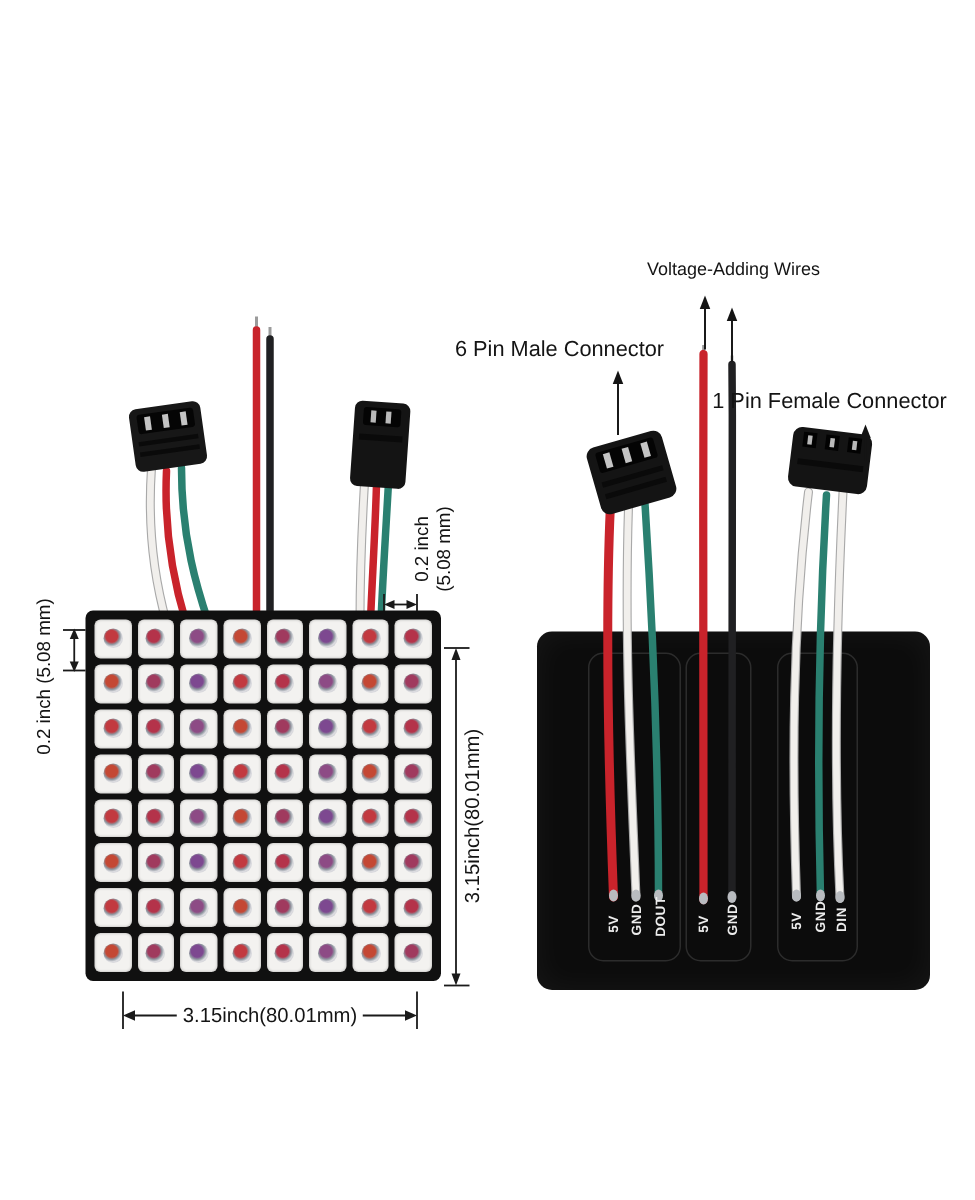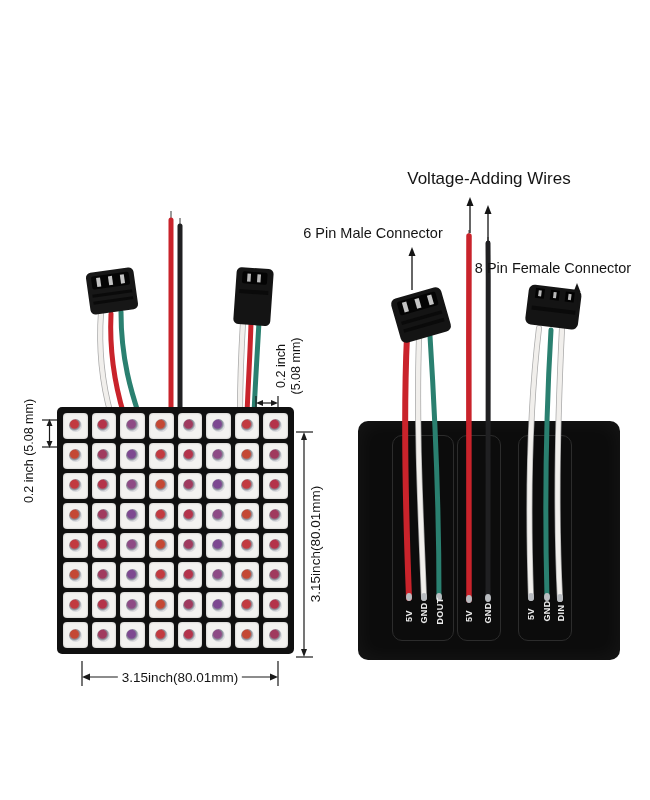--- a/index.html
+++ b/index.html
@@ -377,25 +377,25 @@
         </div>
         <div class="led">
           <span class="led-dot" style="background: radial-gradient(circle at 42% 40%, rgb(196, 72, 52) 0%, rgb(196, 72, 52) 36%, rgb(144, 151, 160) 50%, rgb(220, 220, 224) 64%, rgb(201, 201, 207) 100%);"></span>
         </div>
         <div class="led">
           <span class="led-dot" style="background: radial-gradient(circle at 42% 40%, rgb(160, 58, 94) 0%, rgb(160, 58, 94) 36%, rgb(144, 151, 160) 50%, rgb(220, 220, 224) 64%, rgb(201, 201, 207) 100%);"></span>
         </div>
       </div>
   </div>
 
-  <div class="ann ctr" style="left:489px; top:179px; font-size:17px;">Voltage-Adding Wires</div>
+  <div class="ann ctr" style="left:489px; top:179px; font-size:12px;">Voltage-Adding Wires</div>
 
   <div class="ann ctr" style="left:373px; top:233px; font-size:14.5px;">6 Pin Male Connector</div>
 
-  <div class="ann ctr" style="left:553px; top:268px; font-size:14.5px;">8 Pin Female Connector</div>
+  <div class="ann ctr" style="left:553px; top:268px; font-size:14.5px;">1 Pin Female Connector</div>
 
   <div class="ann ctr-rot" style="left:29px; top:451px; font-size:12.5px;">0.2 inch (5.08 mm)</div>
 
   <div class="ann ctr-rot" style="left:289px; top:366px; font-size:12.5px; text-align:center; line-height:1.2;">
     <div>0.2 inch</div>
     <div>(5.08 mm)</div>
   </div>
 
   <div class="ann ctr-rot" style="left:315px; top:544px; font-size:13.5px;">3.15inch(80.01mm)</div>
 

